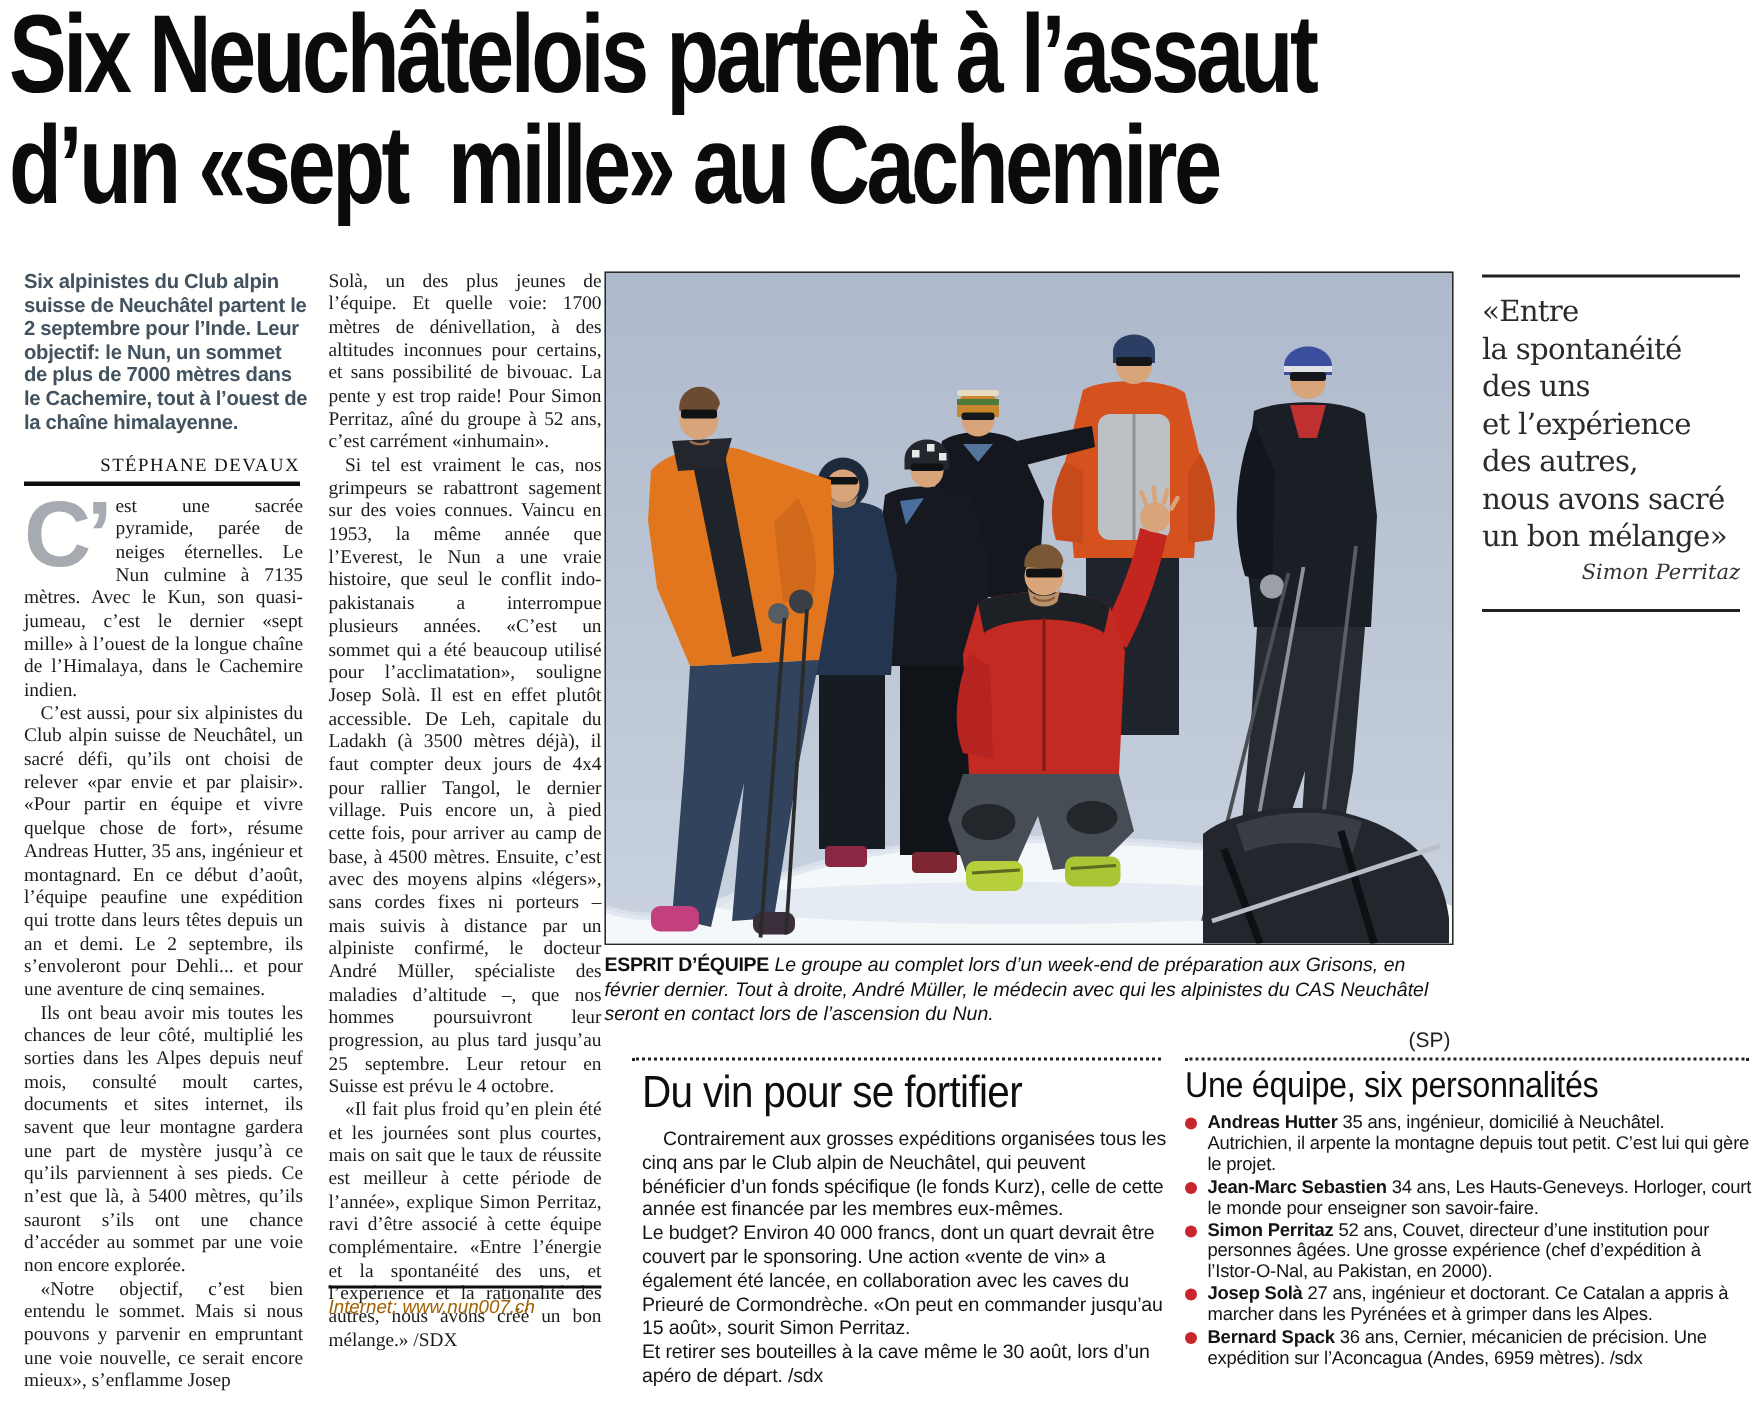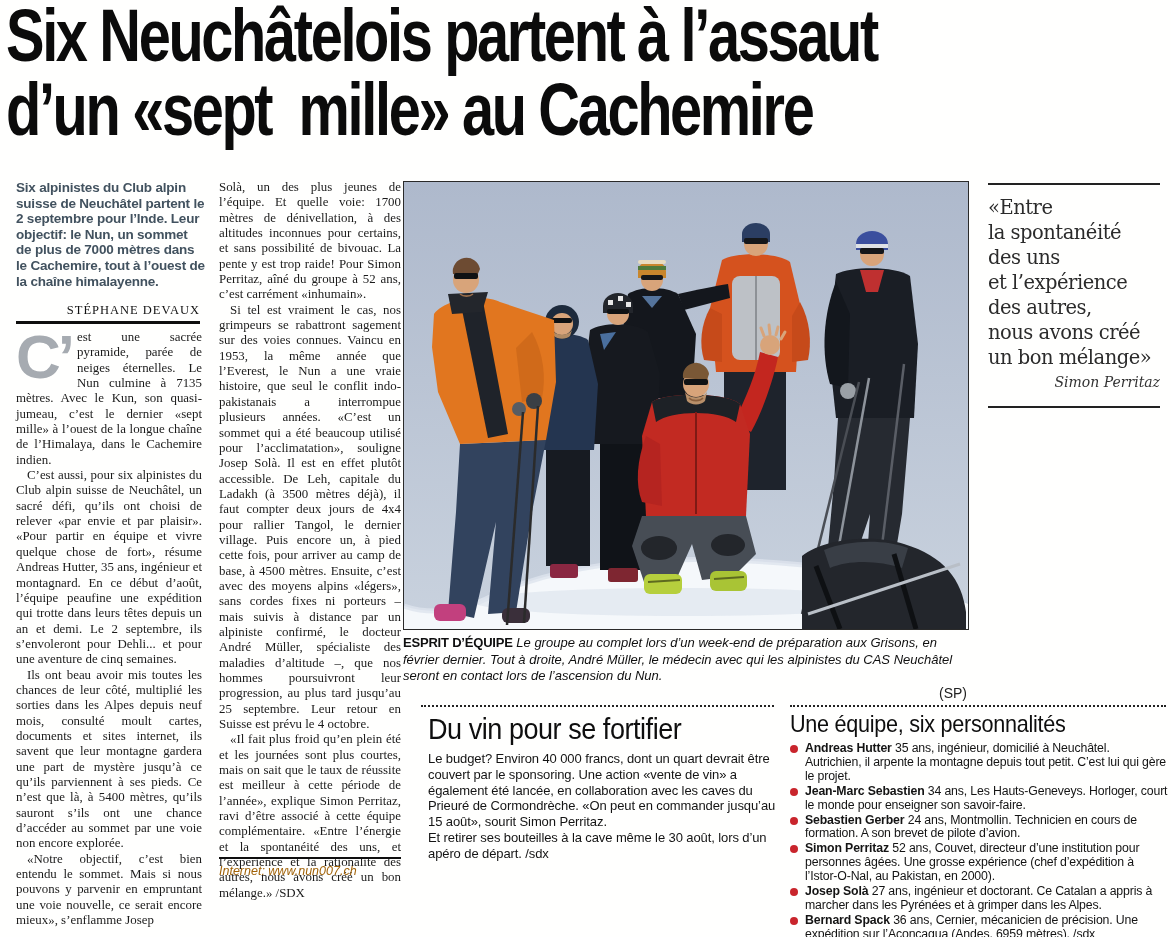--- a/index.html
+++ b/index.html
@@ -242,41 +242,41 @@
     <span class="cap-label">ESPRIT D’ÉQUIPE</span><span> Le groupe au complet lors d’un week-end de préparation aux Grisons, en février dernier. Tout à droite, André Müller, le médecin avec qui les alpinistes du CAS Neuchâtel seront en contact lors de l’ascension du Nun.</span>
     <span class="credit">(SP)</span>
   </div>
 
   <div class="pullquote">
     <div class="pq-line">«Entre</div>
     <div class="pq-line">la spontanéité</div>
     <div class="pq-line">des uns</div>
     <div class="pq-line">et l’expérience</div>
     <div class="pq-line">des autres,</div>
-    <div class="pq-line">nous avons créé</div>
+    <div class="pq-line">nous avons sacré</div>
     <div class="pq-line">un bon mélange»</div>
     <div class="pq-attr">Simon Perritaz</div>
   </div>
 
   <div class="dotted dot-wine"></div>
   <div class="dotted dot-team"></div>
 
   <div class="winebox">
     <h2 class="box-heading">Du vin pour se fortifier</h2>
     <div class="wine-body">
+      <p class="ind">Contrairement aux grosses expéditions organisées tous les cinq ans par le Club alpin de Neuchâtel, qui peuvent bénéficier d’un fonds spécifique (le fonds Kurz), celle de cette année est financée par les membres eux-mêmes.</p>
       <p>Le budget? Environ 40 000 francs, dont un quart devrait être couvert par le sponsoring. Une action «vente de vin» a également été lancée, en collaboration avec les caves du Prieuré de Cormondrèche. «On peut en commander jusqu’au 15 août», sourit Simon Perritaz.</p>
       <p>Et retirer ses bouteilles à la cave même le 30 août, lors d’un apéro de départ. /sdx</p>
     </div>
   </div>
 
   <div class="teambox">
     <h2 class="box-heading">Une équipe, six personnalités</h2>
     <div class="members">
       <div class="member"><span class="bullet"></span><span class="mname">Andreas Hutter</span><span> 35 ans, ingénieur, domicilié à Neuchâtel. Autrichien, il arpente la montagne depuis tout petit. C’est lui qui gère le projet.</span></div>
       <div class="member"><span class="bullet"></span><span class="mname">Jean-Marc Sebastien</span><span> 34 ans, Les Hauts-Geneveys. Horloger, court le monde pour enseigner son savoir-faire.</span></div>
-      <div class="member"><span class="bullet"></span><span class="mname">Sebastien Gerber</span><span> 24 ans, Montmollin. Technicien en cours de formation. A son brevet de pilote d’avion.</span></div>
       <div class="member"><span class="bullet"></span><span class="mname">Simon Perritaz</span><span> 52 ans, Couvet, directeur d’une institution pour personnes âgées. Une grosse expérience (chef d’expédition à l’Istor-O-Nal, au Pakistan, en 2000).</span></div>
       <div class="member"><span class="bullet"></span><span class="mname">Josep Solà</span><span> 27 ans, ingénieur et doctorant. Ce Catalan a appris à marcher dans les Pyrénées et à grimper dans les Alpes.</span></div>
       <div class="member"><span class="bullet"></span><span class="mname">Bernard Spack</span><span> 36 ans, Cernier, mécanicien de précision. Une expédition sur l’Aconcagua (Andes, 6959 mètres). /sdx</span></div>
     </div>
   </div>
 
 </div>
 
 </body></html>

